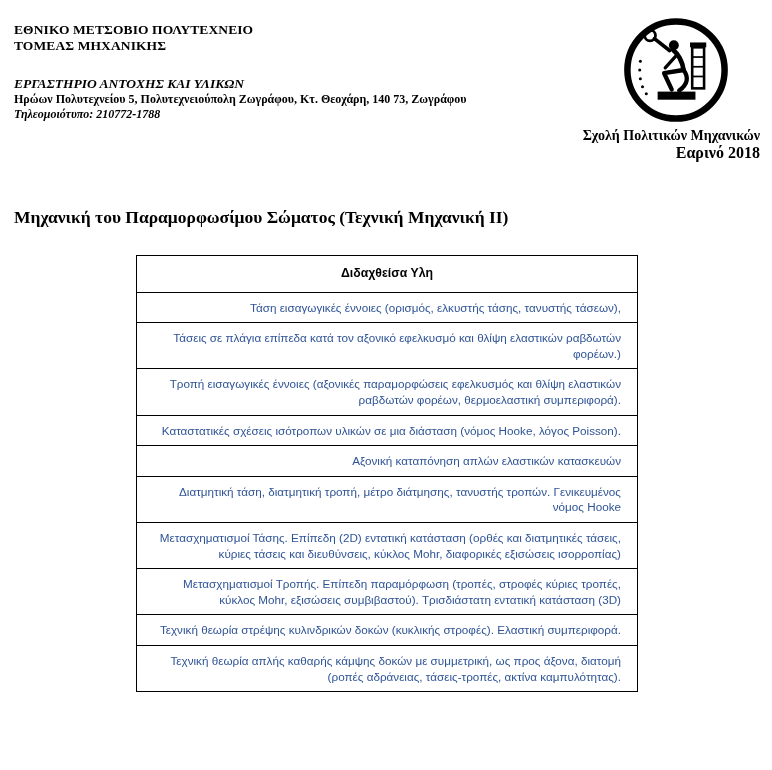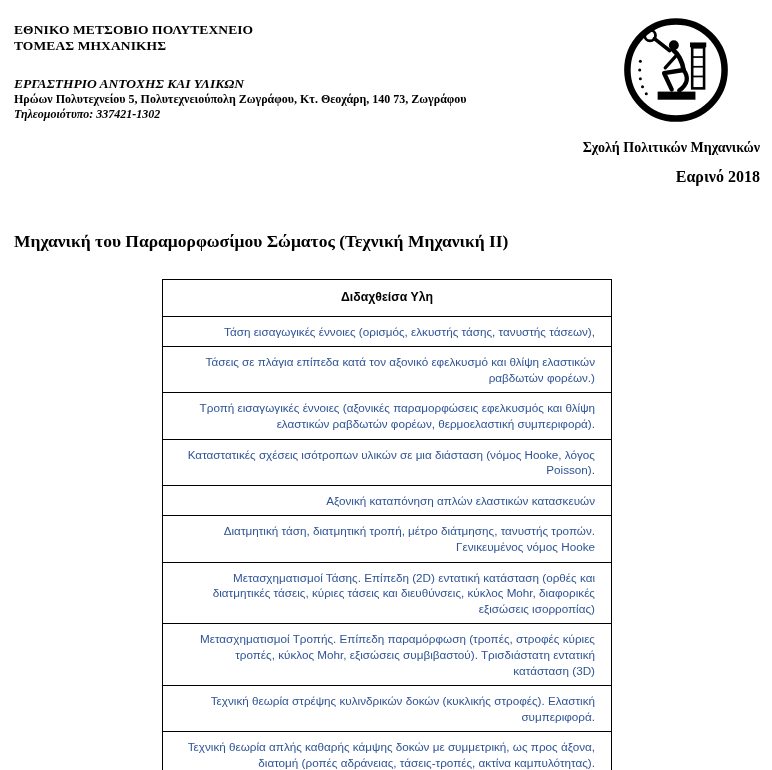--- a/index.html
+++ b/index.html
@@ -28,39 +28,38 @@
 
   .header-right {
     width: 212px;
     flex: 0 0 auto;
     display: flex;
     flex-direction: column;
     align-items: flex-end;
     font-family: "Liberation Serif", serif;
     font-weight: bold;
     color: #000;
-    gap: 12px;
   }
   .seal { width: 108px; height: 108px; margin-right: 30px; margin-top: -4px; }
   .hr-school   { font-size: 14px; line-height: 17px; margin-top: 3px; text-align: right; }
   .hr-semester { font-size: 16px; line-height: 17px; text-align: center; }
 
   
   .doc-title {
     margin-top: 46px;
     text-align: left;
     font-family: "Liberation Serif", serif;
     font-weight: bold;
     font-size: 17.5px;
     color: #000;
   }
 
   
   .doc-table {
-    width: 450px;
+    width: 502px;
     margin: 27px auto 0 auto;
     border: 1px solid #000;
     box-sizing: border-box;
     font-family: "Liberation Sans", sans-serif;
   }
   .doc-table-header {
     text-align: center;
     font-weight: bold;
     color: #000;
     font-size: 12.3px;
@@ -80,21 +79,21 @@
 <body>
 
 <div class="page">
 
   <div class="header">
     <div class="header-left">
       <div class="hl-line">ΕΘΝΙΚΟ ΜΕΤΣΟΒΙΟ ΠΟΛΥΤΕΧΝΕΙΟ</div>
       <div class="hl-line">ΤΟΜΕΑΣ ΜΗΧΑΝΙΚΗΣ</div>
       <div class="hl-lab">ΕΡΓΑΣΤΗΡΙΟ ΑΝΤΟΧΗΣ ΚΑΙ ΥΛΙΚΩΝ</div>
       <div class="hl-addr">Ηρώων Πολυτεχνείου 5, Πολυτεχνειούπολη Ζωγράφου, Κτ. Θεοχάρη, 140 73, Ζωγράφου</div>
-      <div class="hl-fax">Τηλεομοιότυπο: 337421-1302</div>
+      <div class="hl-fax">Τηλεομοιότυπο: 210772-1788</div>
     </div>
 
     <div class="header-right">
 
       <svg class="seal" viewBox="0 0 100 100" aria-hidden="true">
         <circle cx="50" cy="50" r="45" fill="none" stroke="#000" stroke-width="6"></circle>
 
         <circle cx="26" cy="18" r="5" fill="none" stroke="#000" stroke-width="2.6"></circle>
 
         <path d="M30 21 L44 32" stroke="#000" stroke-width="3.4" fill="none" stroke-linecap="round"></path>

